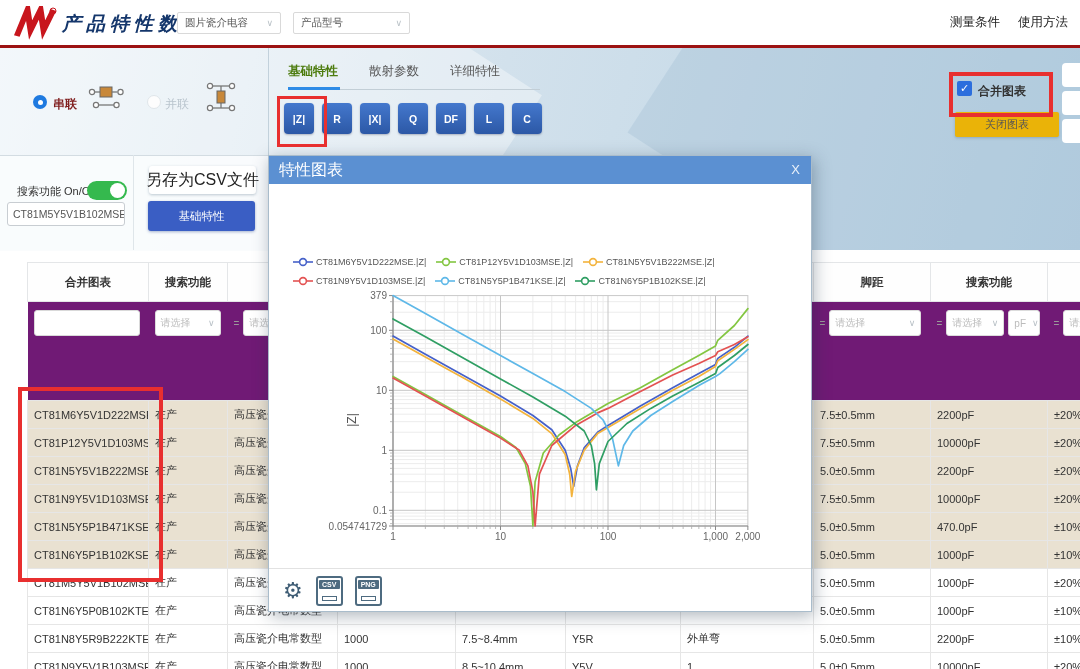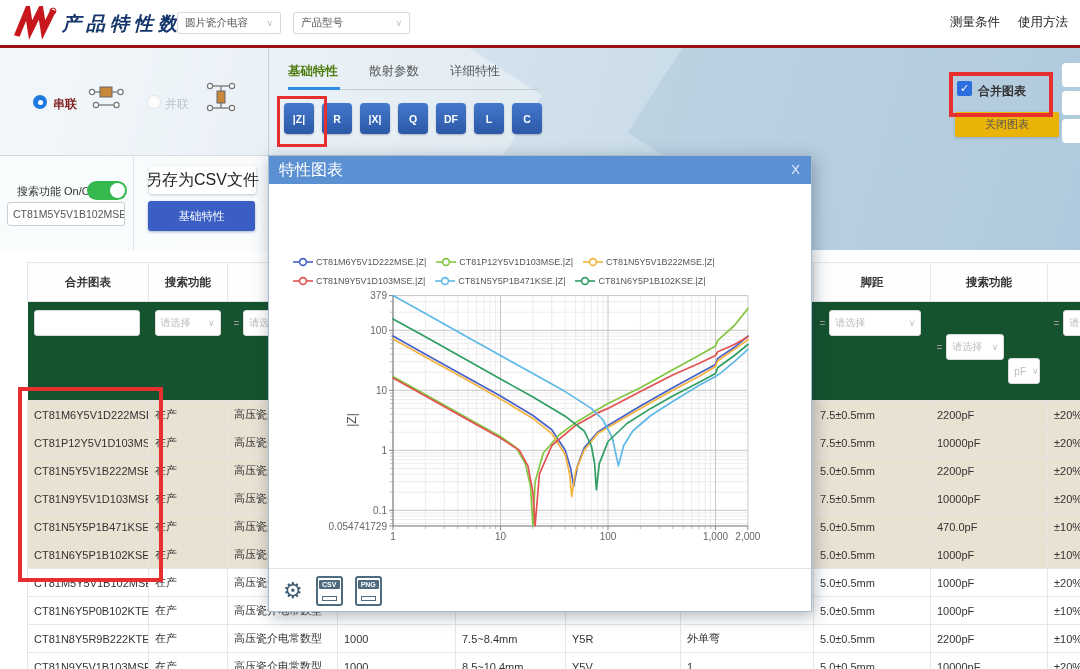--- a/index.html
+++ b/index.html
@@ -54,21 +54,21 @@
   .toggle-label{position:absolute;left:17px;top:184px;font-size:11px;color:#333;z-index:8;white-space:nowrap;}
   .toggle{position:absolute;left:87px;top:181px;width:40px;height:19px;border-radius:10px;background:#35b94e;z-index:8;cursor:pointer;}
   .toggle::after{content:"";position:absolute;right:2px;top:2px;width:15px;height:15px;border-radius:50%;background:#fff;}
   .search-input{position:absolute;left:7px;top:202px;width:118px;height:24px;border:1px solid #c8cdd2;border-radius:3px;background:#fff;font-size:10.5px;color:#555;line-height:22px;padding:0 5px;box-sizing:border-box;white-space:nowrap;overflow:hidden;z-index:8;}
   .csv-btn{position:absolute;left:149px;top:166px;width:107px;height:28px;background:#fff;border-radius:3px;font-size:16px;color:#222;display:flex;align-items:center;justify-content:center;box-shadow:0 1px 3px rgba(110,135,155,.45);z-index:8;cursor:pointer;white-space:nowrap;}
   .disp-btn{position:absolute;left:148px;top:201px;width:107px;height:30px;background:#3a5ec4;border-radius:3px;font-size:11.5px;color:#fff;display:flex;align-items:center;justify-content:center;box-shadow:0 1px 3px rgba(40,70,140,.4);z-index:8;cursor:pointer;white-space:nowrap;}
 
   
   .tbl{position:absolute;left:27px;top:262px;width:1085px;border-collapse:collapse;table-layout:fixed;font-size:11px;color:#333;background:#fff;z-index:2;}
   .tbl th{border:1px solid #e4e6e8;height:38px;font-size:11.5px;font-weight:bold;color:#333;background:#fefefe;padding:0;white-space:nowrap;overflow:hidden;}
-  .tbl tr.frow td{height:90px;vertical-align:top;padding:8px 3px 0 6px;border:none;background:#14532d;}
+  .tbl tr.frow td{height:90px;vertical-align:top;padding:8px 3px 0 6px;border:none;background:#701a75;}
   .tbl tbody td{border:1px solid #e6e6e6;height:27px;padding:0 0 0 6px;white-space:nowrap;overflow:hidden;}
   .tbl tbody tr.sel td{background:#e9e1d1;}
   .fwrap{display:flex;align-items:center;gap:4px;}
   .fin{width:106px;height:26px;border:1px solid #d9d9d9;border-radius:3px;background:#fff;box-sizing:border-box;}
   .fsel{display:inline-flex;align-items:center;justify-content:space-between;height:26px;border:1px solid #dcdcdc;border-radius:3px;background:#fff;color:#bcbcbc;font-size:10px;padding:0 5px;box-sizing:border-box;flex:none;}
   .feq{color:#999;font-size:10px;flex:none;}
 
   
   #modal{position:absolute;left:268px;top:155px;width:544px;height:457px;background:#fff;border:1px solid #a9bccb;box-sizing:border-box;box-shadow:2px 4px 16px rgba(30,50,70,.35);z-index:40;}
   .mtitle{height:28px;background:#5b90d2;color:#fff;font-size:16px;line-height:28px;padding-left:10px;}
@@ -276,21 +276,21 @@
               </span>
             </div>
           </td>
           <td>
             <div class="fwrap">
               <span class="feq">=</span>
               <span class="fsel" style="width: 58px;">
                 <span>请选择</span>
                 <span class="chev">∨</span>
               </span>
-              <span class="fsel" style="width: 32px; margin-top: 48px;">
+              <span class="fsel" style="width: 32px;">
                 <span>pF</span>
                 <span class="chev">∨</span>
               </span>
             </div>
           </td>
           <td>
             <div class="fwrap">
               <span class="feq">=</span>
               <span class="fsel" style="width: 70px;">
                 <span>请选择</span>

